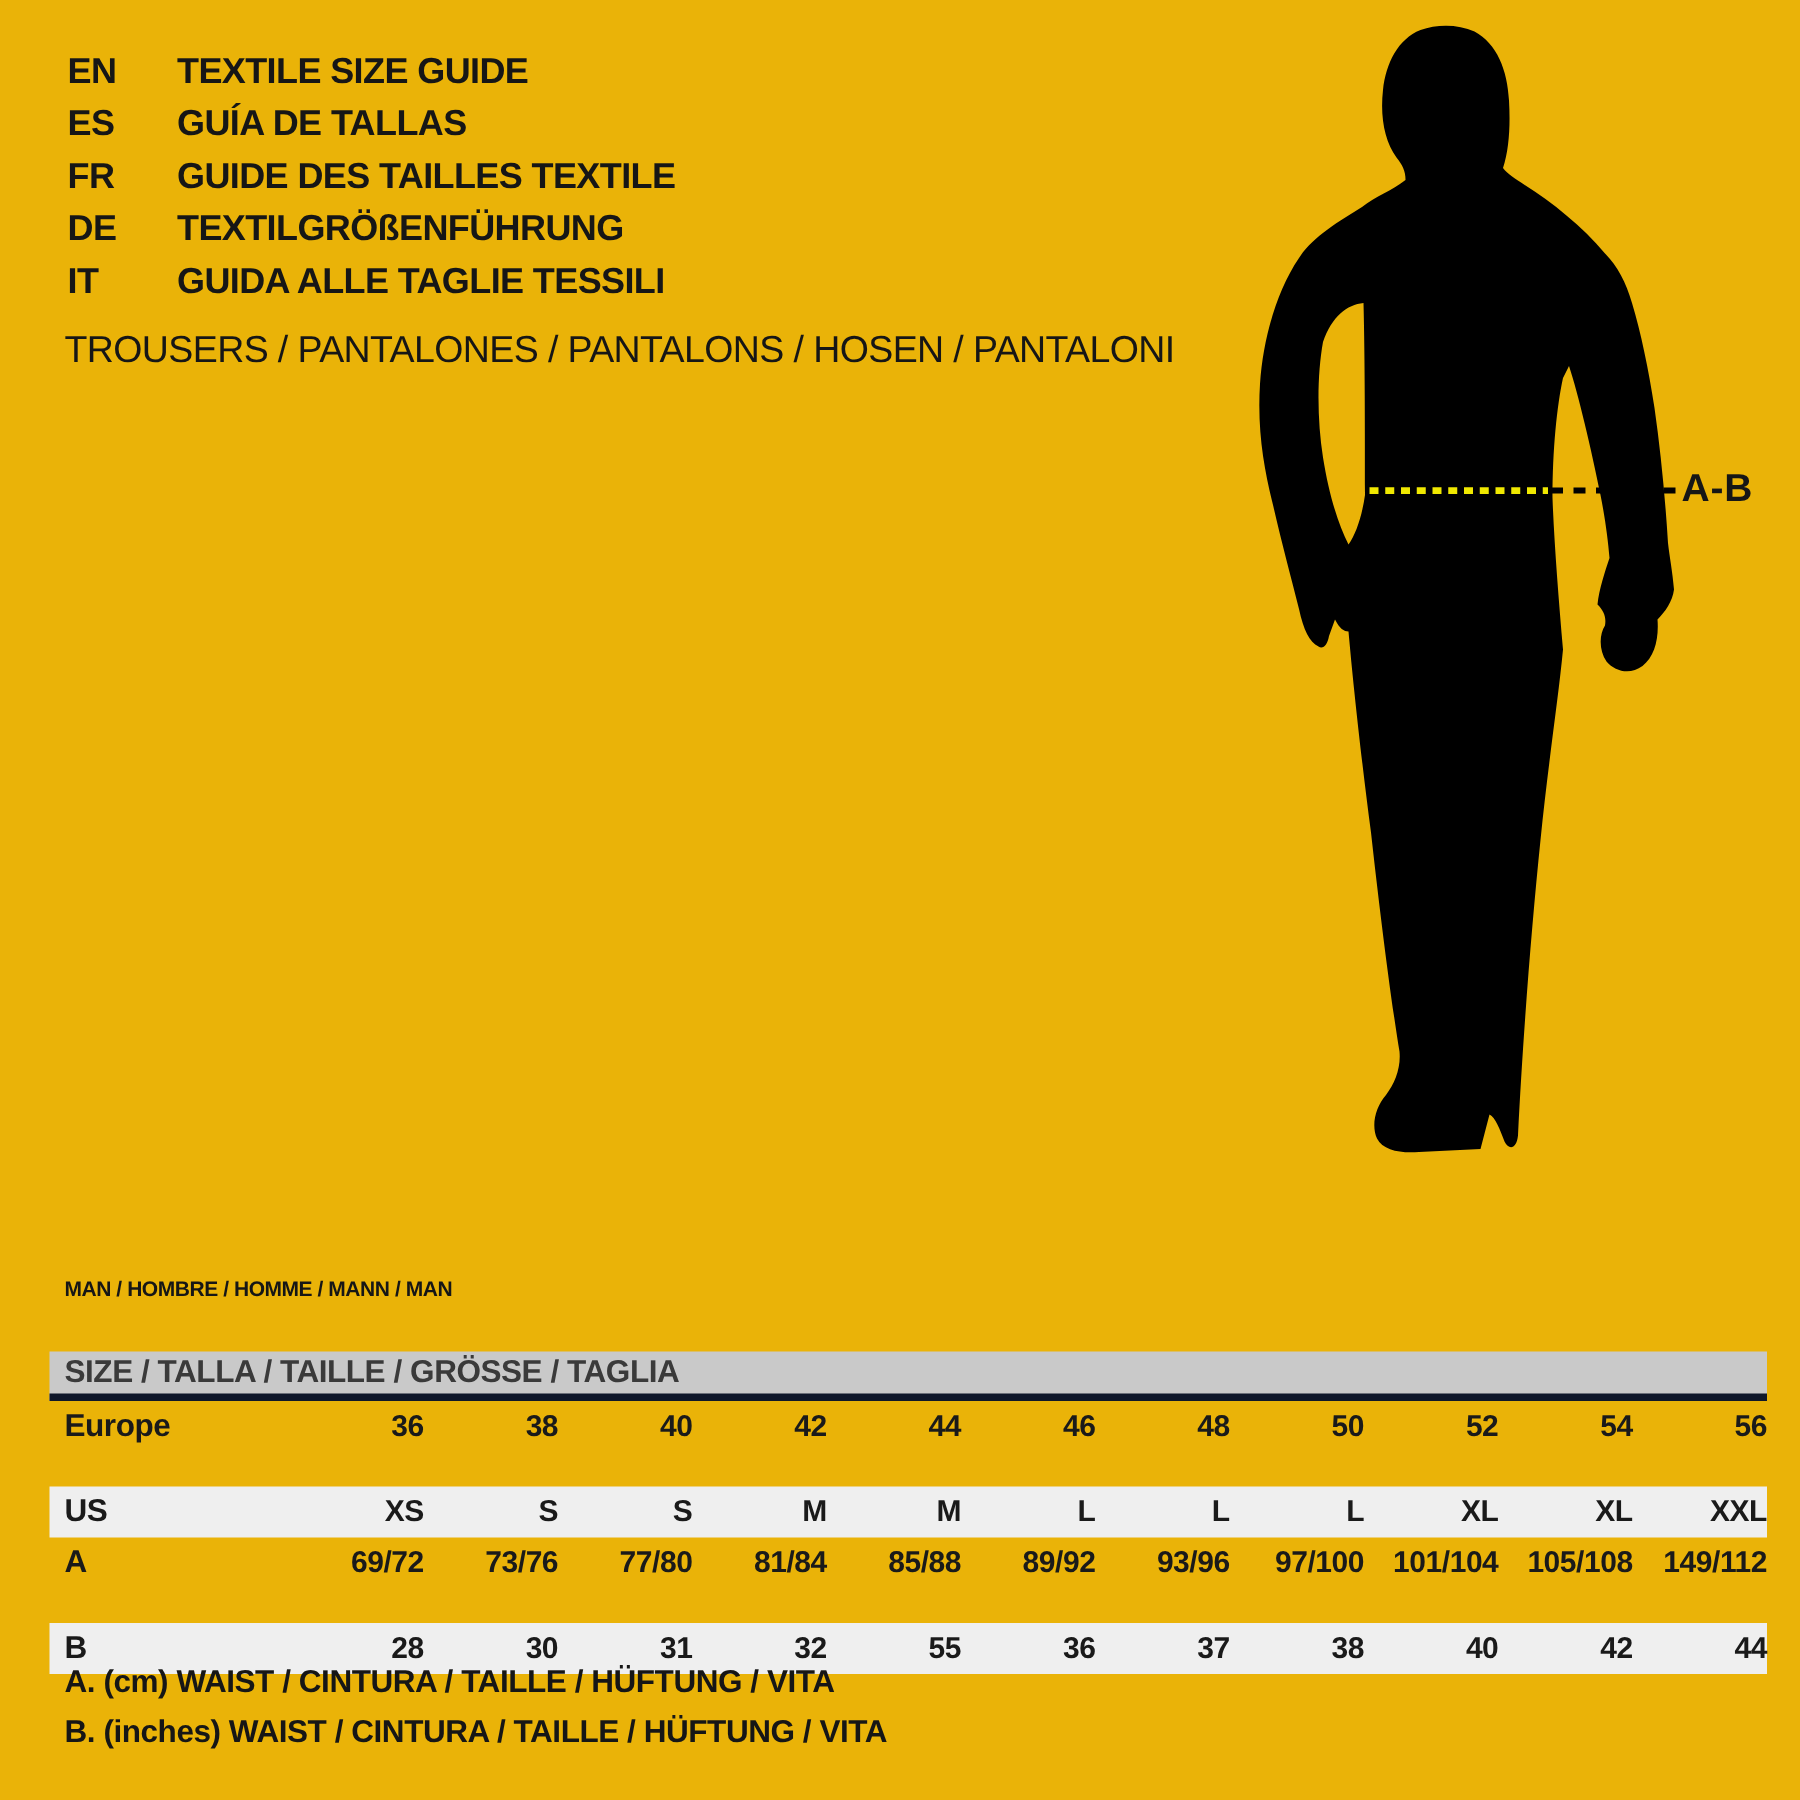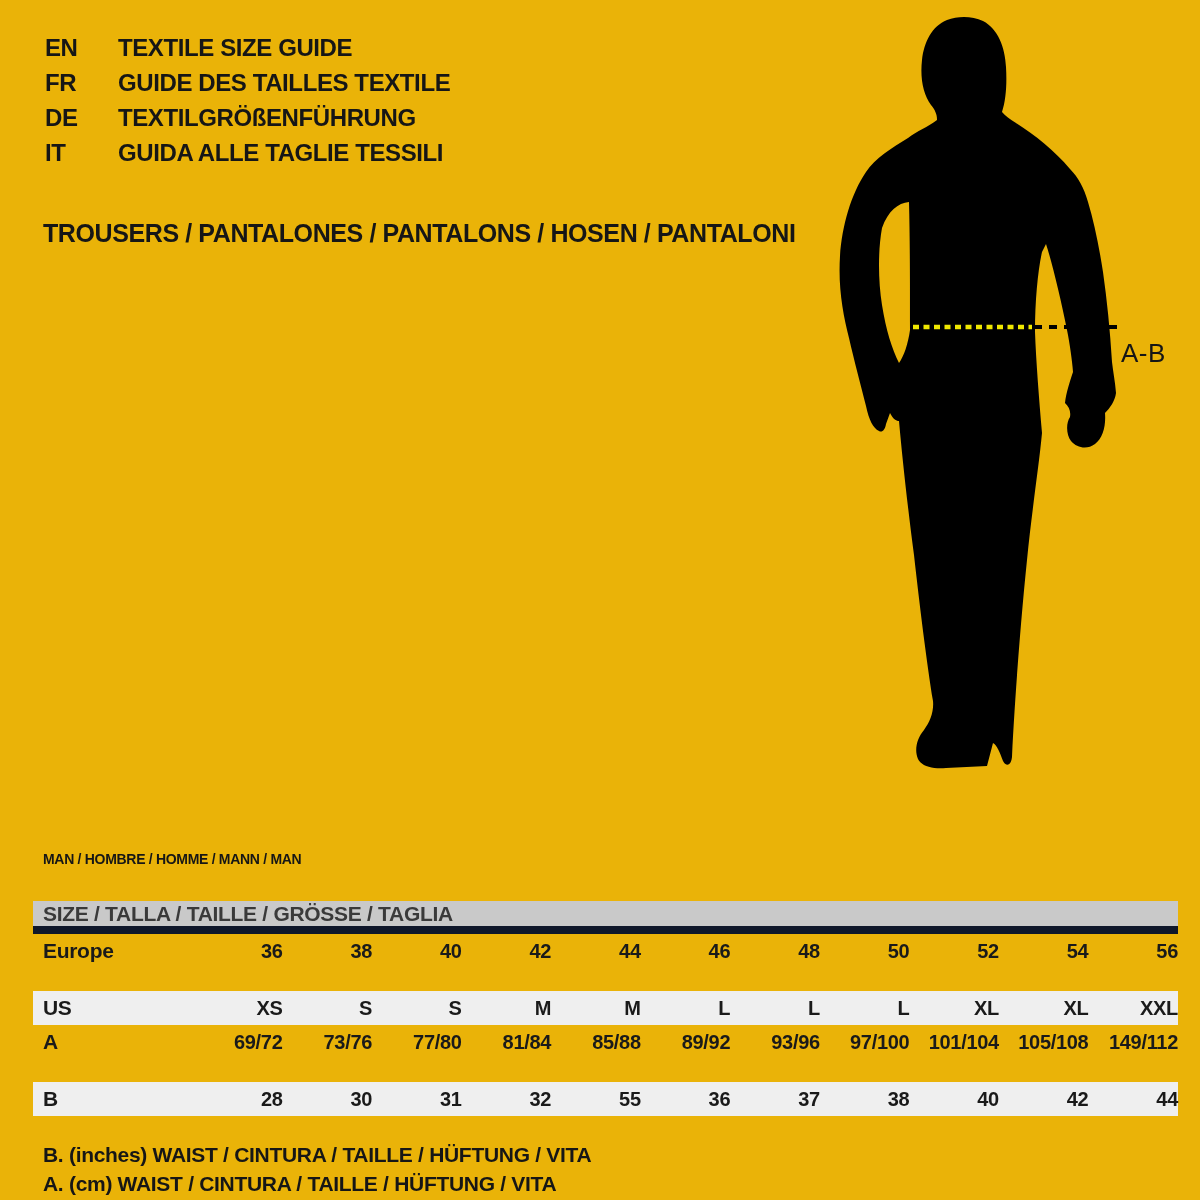--- a/index.html
+++ b/index.html
@@ -11,60 +11,64 @@
   }
   .canvas{
     position:relative;width:1200px;height:1200px;overflow:hidden;background:#eab308;
   }
   
   .lang-block{position:absolute;left:45px;top:30px;}
   .lang-row{display:flex;align-items:center;height:35px;font-weight:bold;font-size:24px;letter-spacing:-0.4px;}
   .lang-code{width:73px;flex:0 0 73px;}
   .garment-title{
     position:absolute;left:43px;top:219px;
-    font-weight:bold;font-size:25px;letter-spacing:-0.4px;white-space:nowrap;
+    font-weight:normal;font-size:25px;letter-spacing:-0.4px;white-space:nowrap;
   }
   
   .figure-wrap{position:absolute;left:820px;top:0;width:380px;height:800px;}
   .figure-wrap svg{display:block;width:380px;height:800px;}
   .measure-label{
     position:absolute;left:1121px;top:310px;
-    font-weight:normal;font-size:26px;letter-spacing:0.5px;margin-top:28px;
+    font-weight:bold;font-size:26px;letter-spacing:0.5px;
   }
   
   .section-title{position:absolute;left:43px;top:851px;font-weight:bold;font-size:14px;letter-spacing:-0.3px;}
   .size-table{position:absolute;left:33px;top:901px;width:1145px;}
   .thead{
     height:33px;background:#c9c9c9;display:flex;align-items:center;
     padding-left:10px;box-sizing:border-box;
     font-weight:bold;font-size:21px;color:#3a3a3a;letter-spacing:-0.3px;
-    border-bottom:8px solid #0f172a;
+    border-bottom:5px solid #0f172a;
   }
   .trow{
     display:grid;grid-template-columns:160px repeat(11,1fr);
     height:34px;align-items:center;
     font-weight:bold;font-size:21px;color:#1a1a1a;
   }
   .trow.alt{background:#efefef;margin-top:23px;}
   .row-label{padding-left:10px;text-align:left;letter-spacing:-0.3px;}
   .cell{text-align:right;font-size:20px;letter-spacing:-0.3px;}
   
   .footnote{position:absolute;left:43px;font-weight:bold;font-size:21px;letter-spacing:-0.3px;white-space:nowrap;}
-  .footnote.a{top:1172px;text-align:center;}
+  .footnote.a{top:1110px;text-align:center;}
   .footnote.b{top:1143px;}
 </style>
 </head>
 <body>
 
 <div class="canvas">
 
   <div class="lang-block">
     <div class="lang-row">
       <span class="lang-code">EN</span>
       <span class="lang-label">TEXTILE SIZE GUIDE</span>
+    </div>
+    <div class="lang-row">
+      <span class="lang-code">ES</span>
+      <span class="lang-label">GUÍA DE TALLAS</span>
     </div>
     <div class="lang-row">
       <span class="lang-code">FR</span>
       <span class="lang-label">GUIDE DES TAILLES TEXTILE</span>
     </div>
     <div class="lang-row">
       <span class="lang-code">DE</span>
       <span class="lang-label">TEXTILGRÖßENFÜHRUNG</span>
     </div>
     <div class="lang-row">

